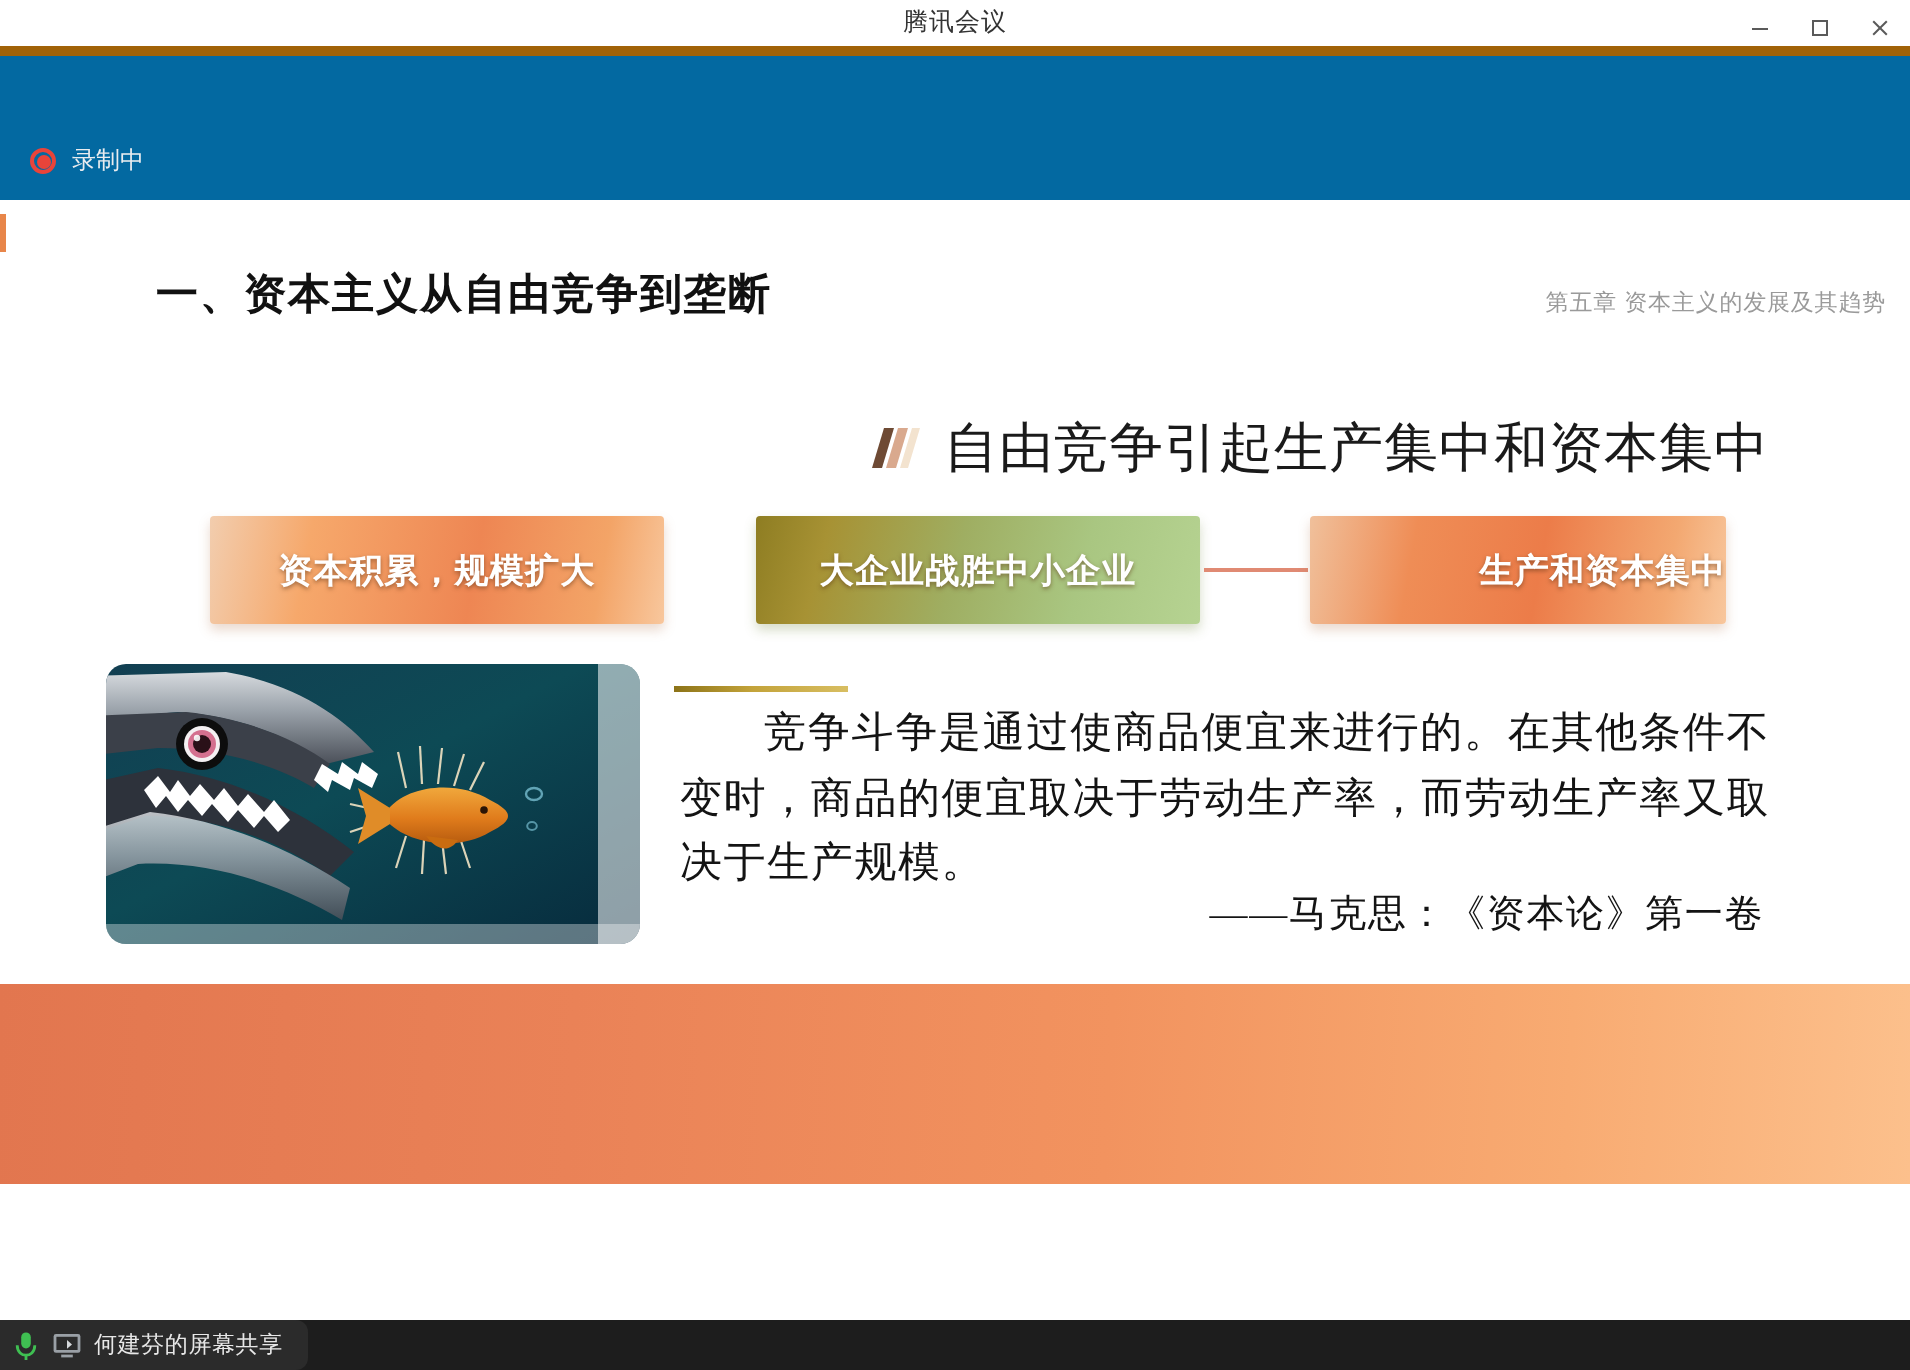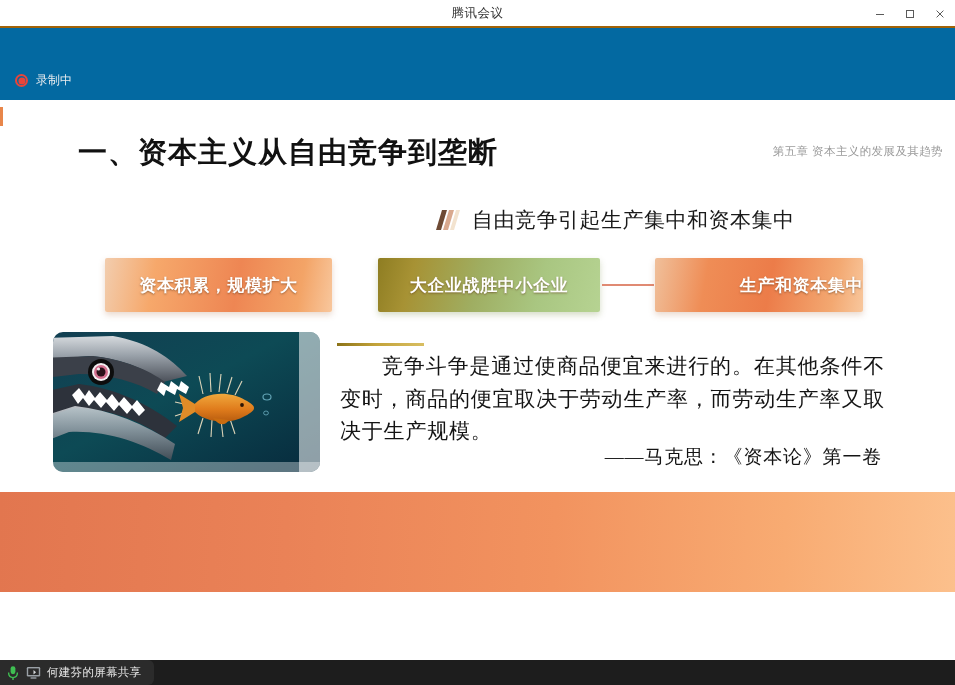--- a/index.html
+++ b/index.html
@@ -7,21 +7,21 @@
     width: 955px; height: 685px;
     overflow: hidden;
     font-family: "Liberation Sans", "DejaVu Sans", sans-serif;
     background: #ffffff;
   }
   #app { position: relative; width: 955px; height: 685px; }
 
   
   .titlebar {
     position: absolute; left: 0; top: 0; width: 955px; height: 28px;
-    background: #ffffff; border-bottom: 2px solid #a16207;
+    background: #ffffff; border-bottom: 5px solid #a16207;
     display: flex; align-items: center; justify-content: center;
   }
   .titlebar .title {
     font-size: 12.5px; color: #333333; letter-spacing: .5px;
   }
   .winbtns {
     position: absolute; right: 0; top: 0; height: 28px;
     display: flex; align-items: center;
   }
   .winbtn {
@@ -68,35 +68,35 @@
     position: absolute; left: 10px; top: 2px;
     font-size: 11px; color: #8d8d8d; letter-spacing: .4px;
   }
   .hdr-right {
     position: absolute; right: 12px; top: 2px;
     font-size: 11.5px; color: #9a9a9a; letter-spacing: .4px; margin-top: 36px;
   }
 
   .slide-title {
     position: absolute; left: 78px; top: 33px;
-    font-size: 29px; font-weight: bold; color: #111111;
+    font-size: 21px; font-weight: bold; color: #111111;
     letter-spacing: 1px;
   }
   .slide-subtitle {
     position: absolute; left: 88px; top: 82px;
     font-size: 22px; font-weight: bold; color: #111111;
     letter-spacing: .5px;
   }
 
   .bullet-row {
     position: absolute; left: 433px; top: 106px;
     display: flex; align-items: center; gap: 11px;
   }
   .bars-icon { width: 28px; height: 24px; display: block; }
-  .bullet-text { font-size: 21px; color: #1a1a1a; letter-spacing: .5px; }
+  .bullet-text { font-size: 27px; color: #1a1a1a; letter-spacing: .5px; }
 
   
   .flow { position: absolute; left: 0; top: 158px; width: 955px; height: 66px; }
   .fbox {
     position: absolute; top: 0; height: 54px;
     display: flex; align-items: center; justify-content: center;
     border-radius: 2px;
   }
   .fbox span {
     font-size: 17px; font-weight: bold; color: #ffffff;

